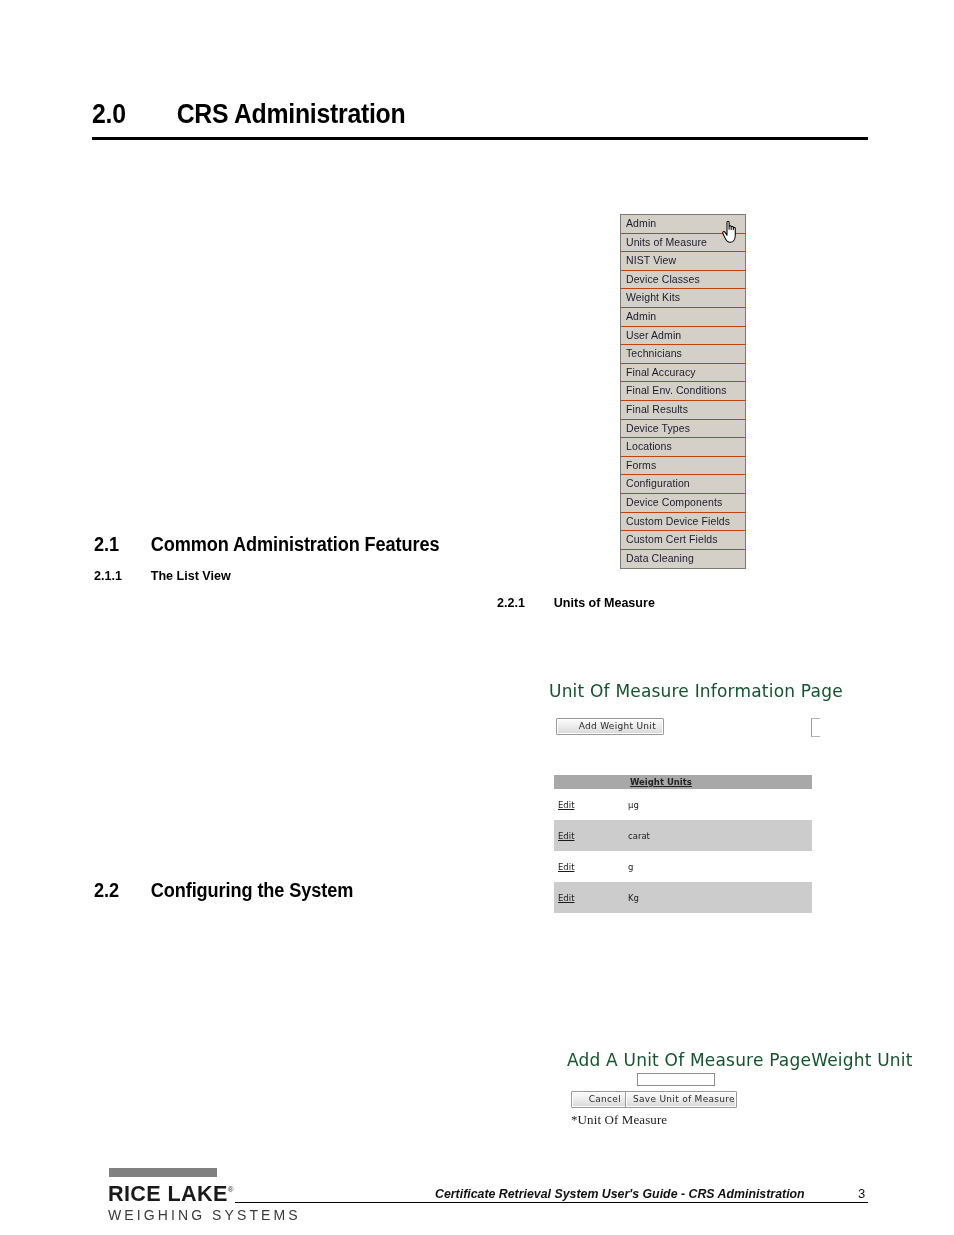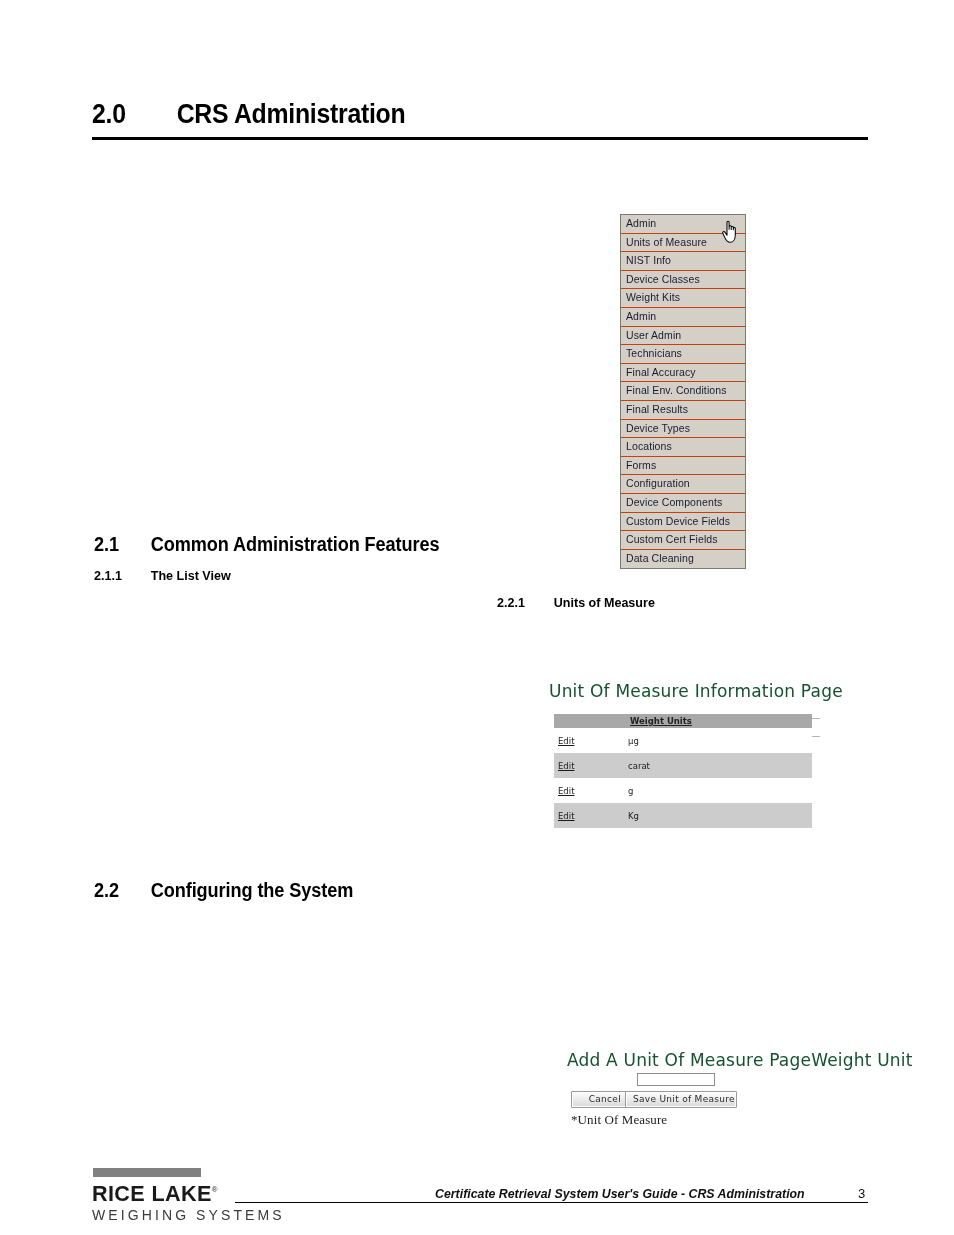--- a/index.html
+++ b/index.html
@@ -132,37 +132,37 @@
     white-space: nowrap;
     letter-spacing: 0.3px;
   }
   #btn-add-weight-unit { left: 556px; top: 718px; width: 92px; }
   #btn-cancel          { left: 571px; top: 1091px; width: 42px; }
   #btn-save-uom        { left: 625px; top: 1091px; width: 96px; }
 
   .uom-table {
     position: absolute;
     left: 554px;
-    top: 714px;
+    top: 775px;
     width: 258px;
     border-collapse: collapse;
     font-family: "DejaVu Sans", sans-serif;
     font-size: 8.5px;
   }
   .uom-table th {
     background: #a8a8a8;
     height: 14px;
     text-align: left;
     font-weight: bold;
     color: #222;
     padding: 0 0 0 6px;
   }
   .uom-table th .uhdr { text-decoration: underline; }
   .uom-table td {
-    height: 25px;
+    height: 31px;
     padding: 0 0 0 4px;
     color: #1c1c1c;
     vertical-align: middle;
   }
   .uom-table tr.odd  td { background: #ffffff; }
   .uom-table tr.even td { background: #cccccc; }
   .uom-table td.col-edit { width: 66px; }
   .uom-table td.col-edit a {
     color: #1c1c1c;
     text-decoration: underline;
@@ -197,21 +197,21 @@
     left: 637px;
     top: 1073px;
     width: 78px;
     height: 13px;
     background: #ffffff;
     border: 1px solid #8e8e8e;
     box-sizing: border-box;
   }
 
   
-  .footer-logo { position: absolute; left: 92px; top: 1168px; width: 140px; }
+  .footer-logo { position: absolute; left: 108px; top: 1168px; width: 140px; }
   .logo-bar {
     width: 108px; height: 9px; background: #808080; margin-left: 1px;
   }
   .logo-name {
     font-family: "Liberation Sans Narrow", "Liberation Sans", sans-serif;
     font-weight: bold;
     font-size: 22.5px;
     line-height: 22px;
     letter-spacing: 0.4px;
     color: #1a1a1a;
@@ -271,21 +271,21 @@
   <div class="h1-row">
     <span class="h1-num">2.0</span>
     <span>CRS Administration</span>
   </div>
   <div class="h1-rule"></div>
 </div>
 
 <div class="admin-menu">
   <div class="mi">Admin</div>
   <div class="mi">Units of Measure</div>
-  <div class="mi">NIST Info</div>
+  <div class="mi">NIST View</div>
   <div class="mi">Device Classes</div>
   <div class="mi">Weight Kits</div>
   <div class="mi">Admin</div>
   <div class="mi">User Admin</div>
   <div class="mi">Technicians</div>
   <div class="mi">Final Accuracy</div>
   <div class="mi">Final Env. Conditions</div>
   <div class="mi">Final Results</div>
   <div class="mi">Device Types</div>
   <div class="mi">Locations</div>

